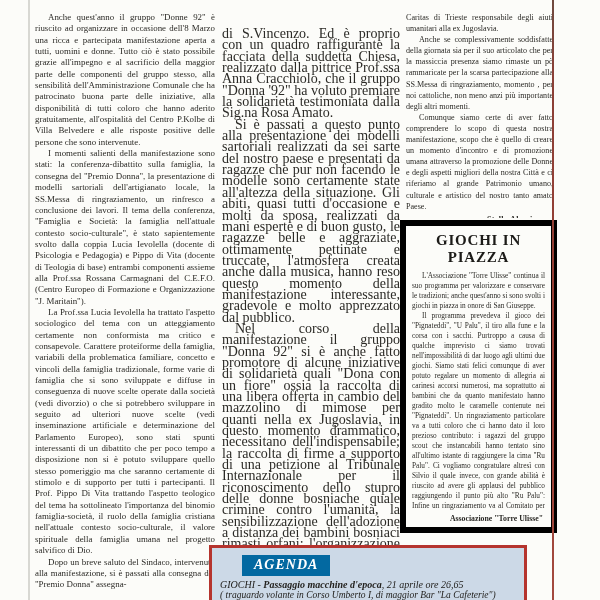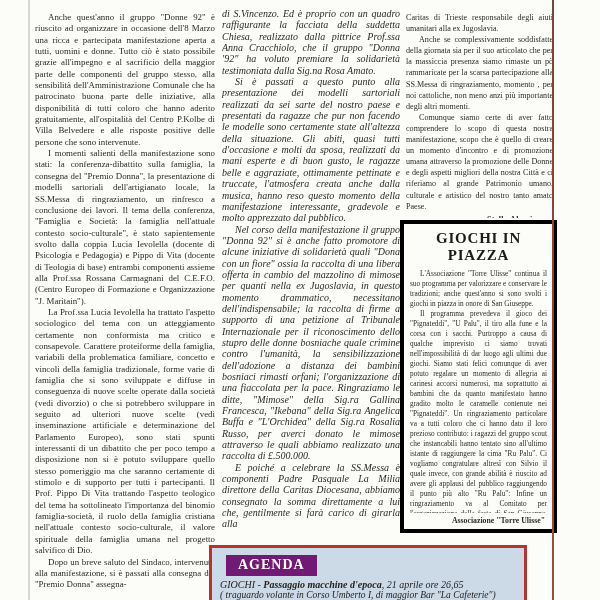--- a/index.html
+++ b/index.html
@@ -12,42 +12,42 @@
   .edge-line { position:absolute; left:28px; top:0; width:2px; height:600px;
     background:rgba(150,148,140,0.35); }
   .red-rule { position:absolute; left:552px; top:0; width:2px; height:600px;
     background:linear-gradient(#6f4a3f 0%, #8a4037 12%, #9a3f35 55%, #a34a3f 100%); }
 
   .col { position:absolute; overflow:hidden; }
   .col p { margin:0; text-align:justify; text-indent:13px; hyphens:auto; -webkit-hyphens:auto; }
   .col p.cont { text-indent:0; }
 
   .col1 { left:35px;  top:12px; width:180px; height:586px; font-size:8.9px; line-height:11.35px; }
-  .col2 { left:222px; top:8px; width:178px; height:534px; font-size:10px; line-height:11.35px;font-style:italic; }
+  .col2 { left:222px; top:28px; width:178px; height:534px; font-size:14px; line-height:11.35px; }
   .col3 { left:406px; top:12px; width:147px; height:206px; font-size:8.1px; line-height:11.1px; }
   .sig  { font-weight:bold; text-align:right; margin-top:2px; padding-right:16px; letter-spacing:.3px; }
 
   .giochi-box {
     position:absolute; left:400px; top:220px; width:157px; height:313px;
-    box-sizing:border-box; border:4px solid #000000; background:#fcfcf9;
+    box-sizing:border-box; border:6px solid #000000; background:#fcfcf9;
     padding:5px 6px 4px; display:flex; flex-direction:column;
   }
   .box-title { text-align:center; font-weight:bold; font-size:15px; line-height:17px;
     letter-spacing:.8px; color:#1c1b18; margin:1px 0 5px; }
   .box-body { flex:1 1 auto; overflow:hidden; font-size:7.3px; line-height:10px; }
   .box-body p { margin:0; text-align:justify; text-indent:10px; hyphens:auto; -webkit-hyphens:auto; }
   .box-sig { font-weight:bold; font-size:7.8px; text-align:right; padding:3px 2px 0 0; }
 
   .agenda-box {
     position:absolute; left:209px; top:545px; width:318px; height:62px;
     box-sizing:border-box; background:#ccd9e7; border:3px solid #b5342e;
   }
   .agenda-label {
-    display:inline-block; margin:7px 0 0 14px; padding:2px 12px 3px;
-    background:#701a75; color:#ffffff; font-weight:bold;
+    display:inline-block; margin:7px 0 0 30px; padding:2px 12px 3px;
+    background:#0369a1; color:#ffffff; font-style:italic; font-weight:bold;
     font-size:14px; letter-spacing:1px;
   }
   .agenda-line1 { margin:3px 0 0 8px; font-style:italic; font-size:10px; color:#23221f; white-space:nowrap; }
   .agenda-line1 .ev { font-weight:bold; }
   .agenda-line2 { margin:0 0 0 8px; font-style:italic; font-size:9.5px; color:#23221f; white-space:nowrap; }
 </style>
 </head>
 <body>
 
 <div class="page">

